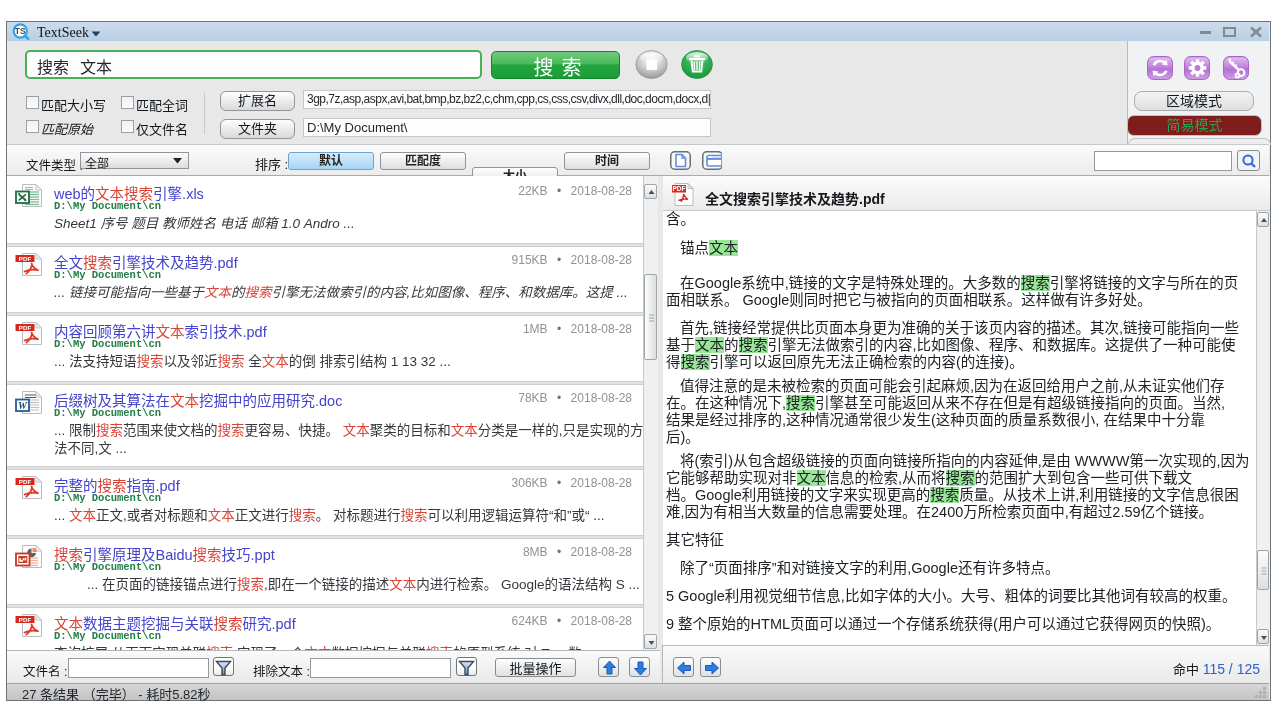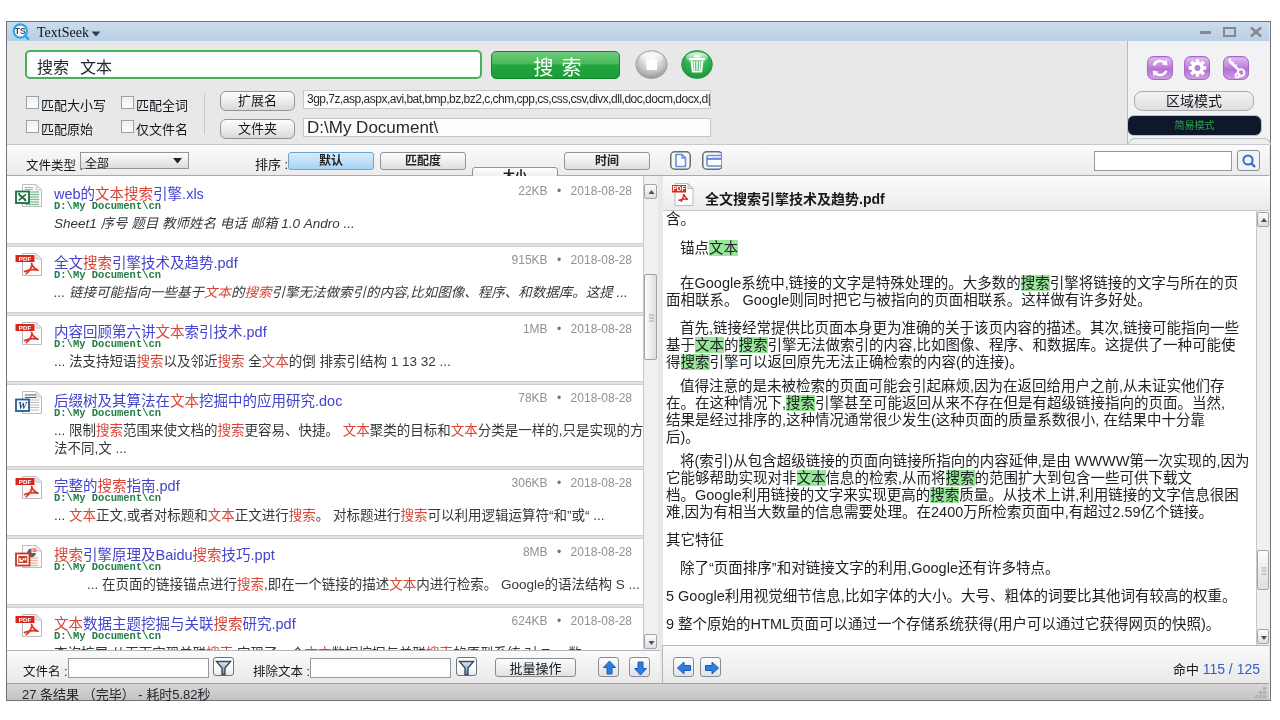--- a/index.html
+++ b/index.html
@@ -8,21 +8,21 @@
 .ab{position:absolute;}
 .win{left:6px;top:21px;width:1263px;height:678px;border:1px solid #6e7378;background:#e8e8e8;}
 .tbar{left:7px;top:22px;width:1262px;height:19px;background:linear-gradient(#ccdcec,#b9cfe4);}
 .ts-name{left:37px;top:25px;font-family:"Liberation Serif","Noto Serif CJK SC",serif;font-size:14px;color:#10151a;}
 .srch-in{left:25px;top:50px;width:453px;height:25px;background:#fff;border:2px solid #47b157;border-radius:5px;}
 .srch-txt{left:37px;top:54px;font-size:16px;color:#23282d;}
 .gbtn{background:linear-gradient(#72ca7e 0%,#48bb59 45%,#22a53e 50%,#1d9c38 100%);}
 .chk{width:11px;height:11px;background:linear-gradient(#eef1f3,#fdfdfd);border:1px solid #9aa0a6;}
 .lbl{font-size:13px;color:#14181c;}
 .pillbtn{width:73px;height:18px;border:1px solid #8f959b;border-radius:6px;background:linear-gradient(#fefefe,#d9d9d9);text-align:center;font-size:13px;color:#14181c;line-height:18px;}
-.field{background:#fdfdfd;border:1px solid #c3c7cb;font-size:17px;color:#26292c;line-height:17px;white-space:nowrap;overflow:hidden;}
+.field{background:#fdfdfd;border:1px solid #c3c7cb;font-size:13px;color:#26292c;line-height:17px;white-space:nowrap;overflow:hidden;}
 .toolrow{left:7px;top:144px;width:1262px;height:32px;background:linear-gradient(#fbfbfb,#ebebeb);border-top:1px solid #c6c9cc;border-bottom:1px solid #a8abad;box-sizing:border-box;}
 .sortbtn{top:152px;width:84px;height:16px;border:1px solid #8f959b;border-radius:3px;background:linear-gradient(#fefefe,#dedede);text-align:center;font-size:12px;font-weight:bold;color:#222;line-height:16px;}
 .sel{background:linear-gradient(#d8edfc,#a5d5f3);border-color:#6aa4cf;}
 .list{left:7px;top:176px;width:636px;height:474px;background:#fff;overflow:hidden;}
 .row{position:absolute;left:0;width:636px;}
 .ft{font-size:14.5px;color:#4343cd;white-space:nowrap;}
 .fp{font-family:"Liberation Mono",monospace;font-weight:bold;font-size:10.5px;color:#227d46;white-space:nowrap;}
 .fs{font-size:13.5px;color:#34383c;white-space:nowrap;}
 .red{color:#da4437;}
 .meta{font-size:12px;color:#8e9296;white-space:nowrap;}
@@ -144,29 +144,29 @@
  <g transform="translate(76.5,0)">
   <line x1="5.8" y1="5" x2="16" y2="14.7" stroke="#fff" stroke-width="2.5"></line>
   <line x1="8.6" y1="7.6" x2="10.2" y2="5.8" stroke="#fff" stroke-width="1.8"></line>
   <line x1="11.4" y1="10.3" x2="13" y2="8.5" stroke="#fff" stroke-width="1.8"></line>
   <line x1="5.2" y1="4.4" x2="7.4" y2="2.8" stroke="#fff" stroke-width="1.8"></line>
   <circle cx="17.6" cy="16.6" r="3.3" fill="none" stroke="#fff" stroke-width="2"></circle>
   <circle cx="14" cy="19.4" r="2" fill="none" stroke="#fff" stroke-width="1.7"></circle>
  </g>
 </svg>
     <div class="ab" style="left:1134px;top:91px;width:118px;height:18px;border:1px solid #a8adb2;border-radius:8px;background:linear-gradient(#f4f4f4,#dedede);text-align:center;font-size:14px;color:#14181c;line-height:18px;">区域模式</div>
-<div class="ab" style="left:1127px;top:115px;width:133px;height:19px;border:1px solid #bfc3c7;border-radius:7px;background:#0f172a;text-align:center;font-size:10px;color:#28a44b;line-height:19px;">简易模式</div>
+<div class="ab" style="left:1127px;top:115px;width:133px;height:19px;border:1px solid #bfc3c7;border-radius:7px;background:#7f1d1d;text-align:center;font-size:14px;color:#28a44b;line-height:19px;">简易模式</div>
 <div class="ab" style="left:1128px;top:138px;width:141px;height:6px;border:1px solid #bfc3c7;border-bottom:none;border-radius:7px 7px 0 0;background:#eee;"></div>
 
 <div class="ab chk" style="left:26px;top:96px;"></div>
     <div class="ab lbl" style="left:41px;top:95px;">匹配大小写</div>
 <div class="ab chk" style="left:121px;top:96px;"></div>
     <div class="ab lbl" style="left:136px;top:95px;">匹配全词</div>
 <div class="ab chk" style="left:26px;top:120px;"></div>
-    <div class="ab lbl" style="left:41px;top:119px;">匹配原始</div>
+    <div class="ab lbl" style="left:41px;top:119px;font-style:italic;">匹配原始</div>
 <div class="ab chk" style="left:121px;top:120px;"></div>
     <div class="ab lbl" style="left:136px;top:119px;">仅文件名</div>
 <div class="ab" style="left:204px;top:93px;width:1px;height:41px;background:#c6c9cc;"></div>
 <div class="ab pillbtn" style="left:220px;top:91px;">扩展名</div>
 <div class="ab field" style="left:303px;top:90px;width:403px;height:17px;padding-left:3px;font-size:12px;letter-spacing:-0.5px;">3gp,7z,asp,aspx,avi,bat,bmp,bz,bz2,c,chm,cpp,cs,css,csv,divx,dll,doc,docm,docx,d<span style="color:#7a2020">|</span></div>
 <div class="ab pillbtn" style="left:220px;top:119px;">文件夹</div>
 <div class="ab field" style="left:303px;top:118px;width:403px;height:17px;padding-left:3px;">D:\My Document\</div>
 
 <div class="ab toolrow"></div>
 <div class="ab lbl" style="left:26px;top:155px;font-size:12.5px;">文件类型 :</div>

